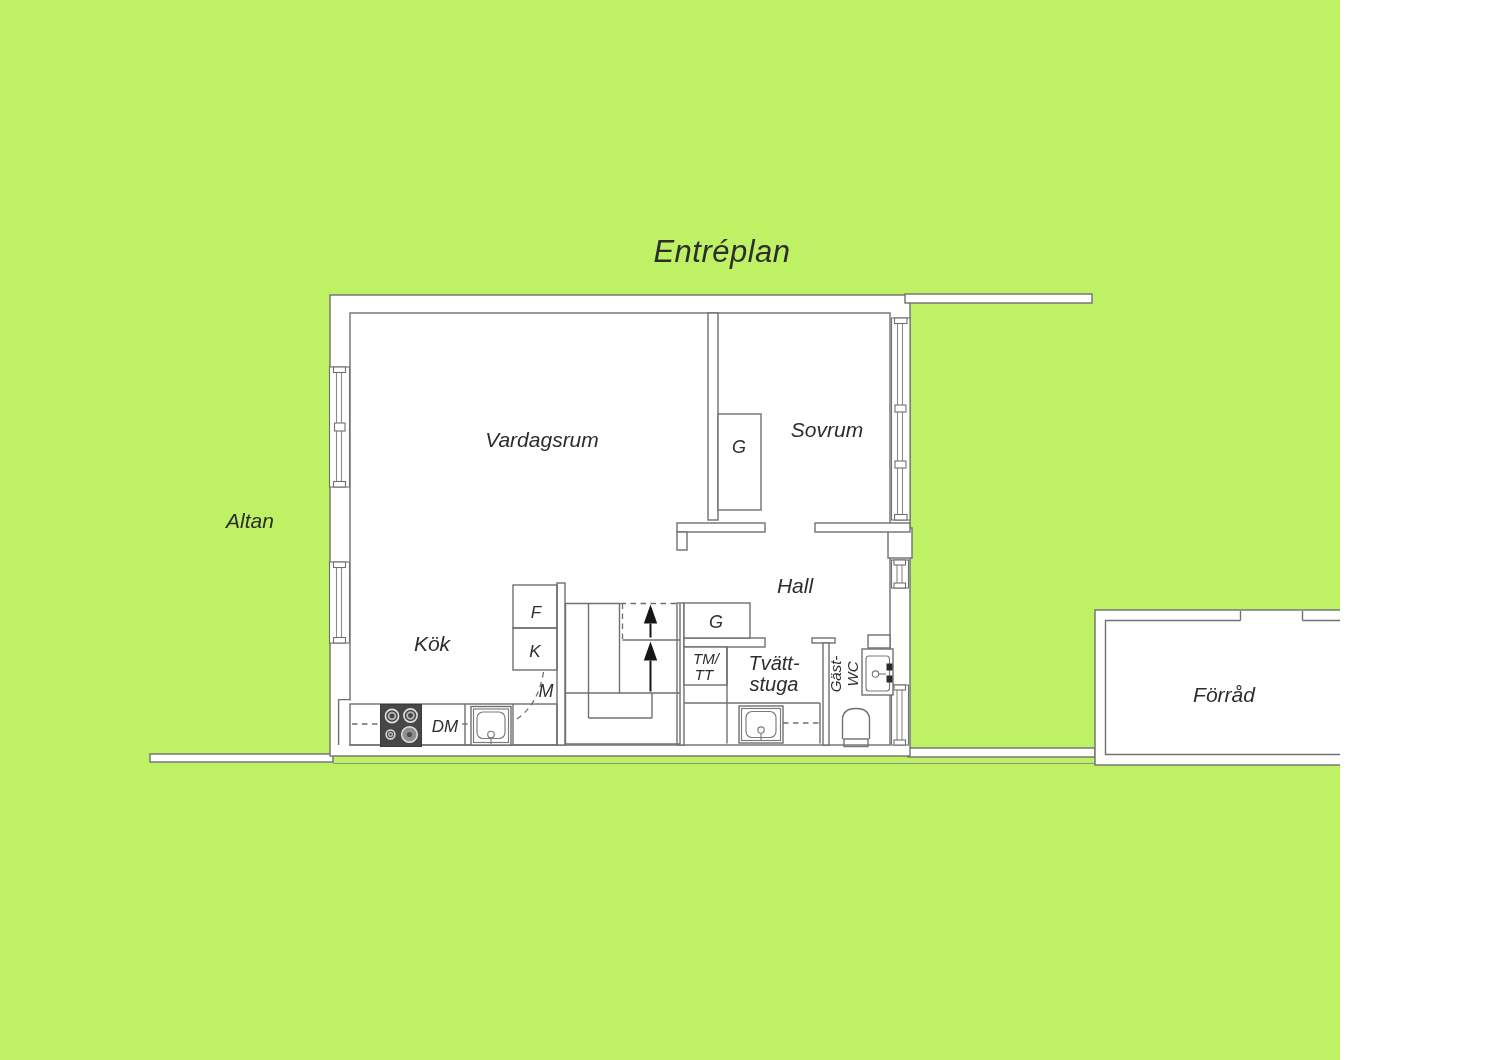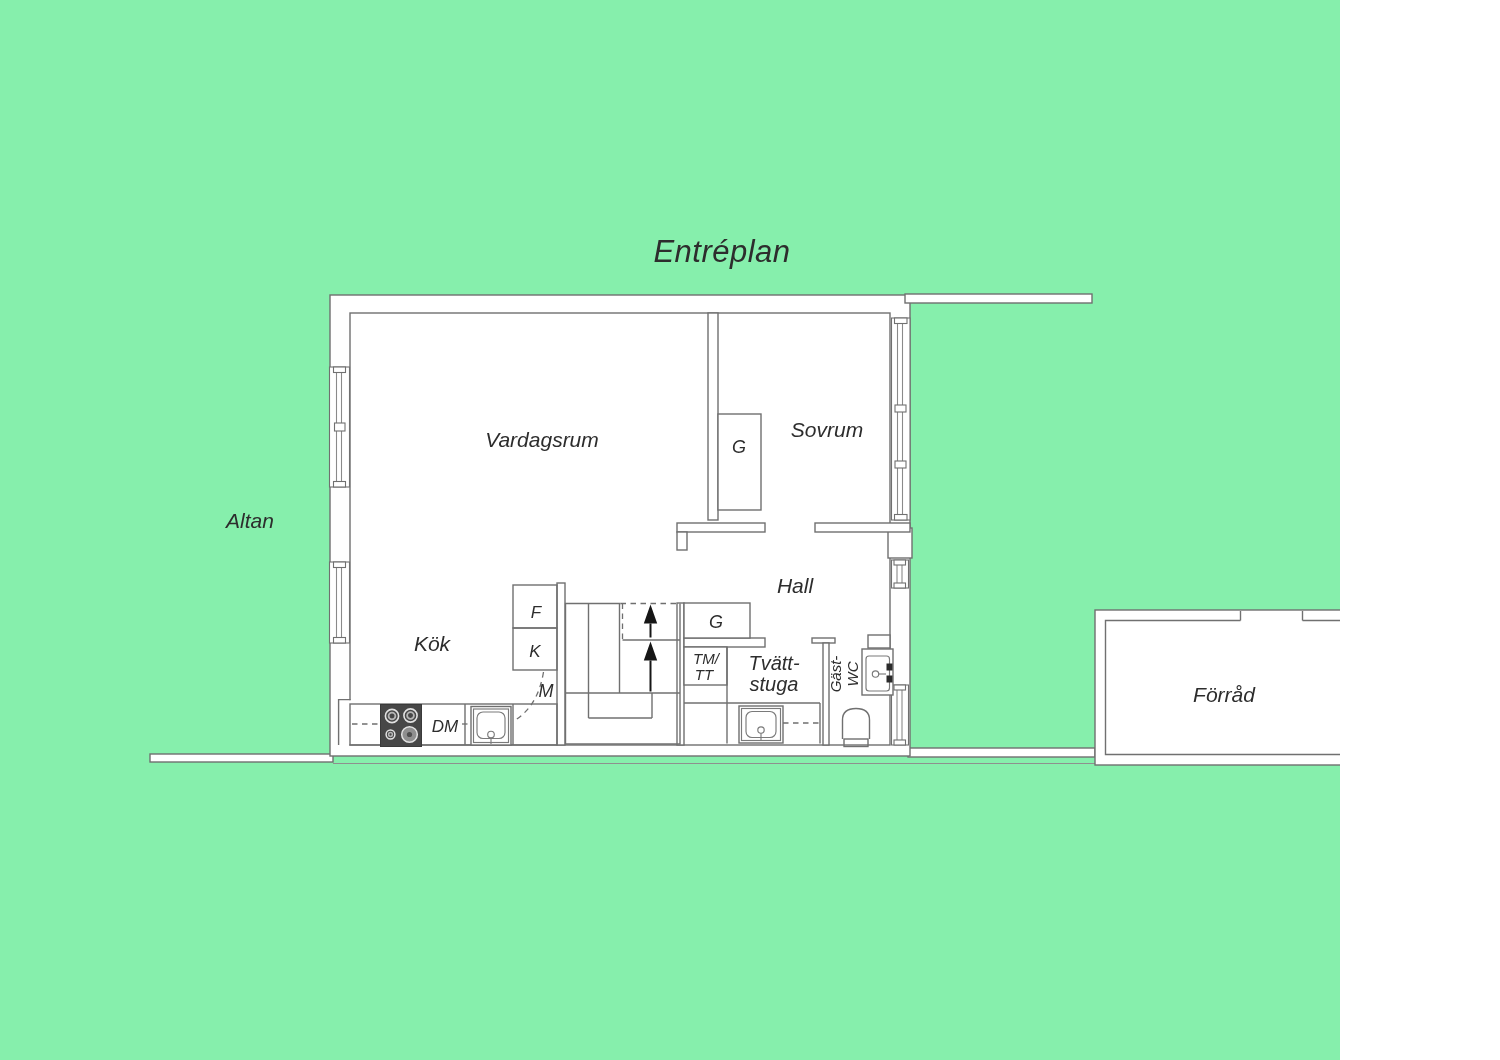--- a/index.html
+++ b/index.html
@@ -1,16 +1,16 @@
 <!DOCTYPE html>
 <html><head>
 <meta charset="utf-8">
 <style>
   html,body{margin:0;padding:0;background:#ffffff;}
-  .page{width:1340px;height:1060px;position:relative;background:#86efac;overflow:hidden;}
+  .page{width:1340px;height:1060px;position:relative;background:#bef264;overflow:hidden;}
   svg{display:block;}
   .w{stroke:#707070;stroke-width:1.4;fill:none;}
   .wf{stroke:#707070;stroke-width:1.4;fill:#ffffff;}
   .erase{fill:#ffffff;stroke:none;}
   .thin{stroke:#8f8f8f;stroke-width:1.1;fill:none;}
   .glz{stroke:#8a8a8a;stroke-width:1.1;fill:none;}
   .cap{stroke:#707070;stroke-width:1.1;fill:#ffffff;}
   .dash{stroke:#6f6f6f;stroke-width:1.3;fill:none;stroke-dasharray:5.5 4.5;}
   .fix{stroke:#6f6f6f;stroke-width:1.4;fill:#ffffff;}
   .fix2{stroke:#7a7a7a;stroke-width:1.15;fill:none;}

